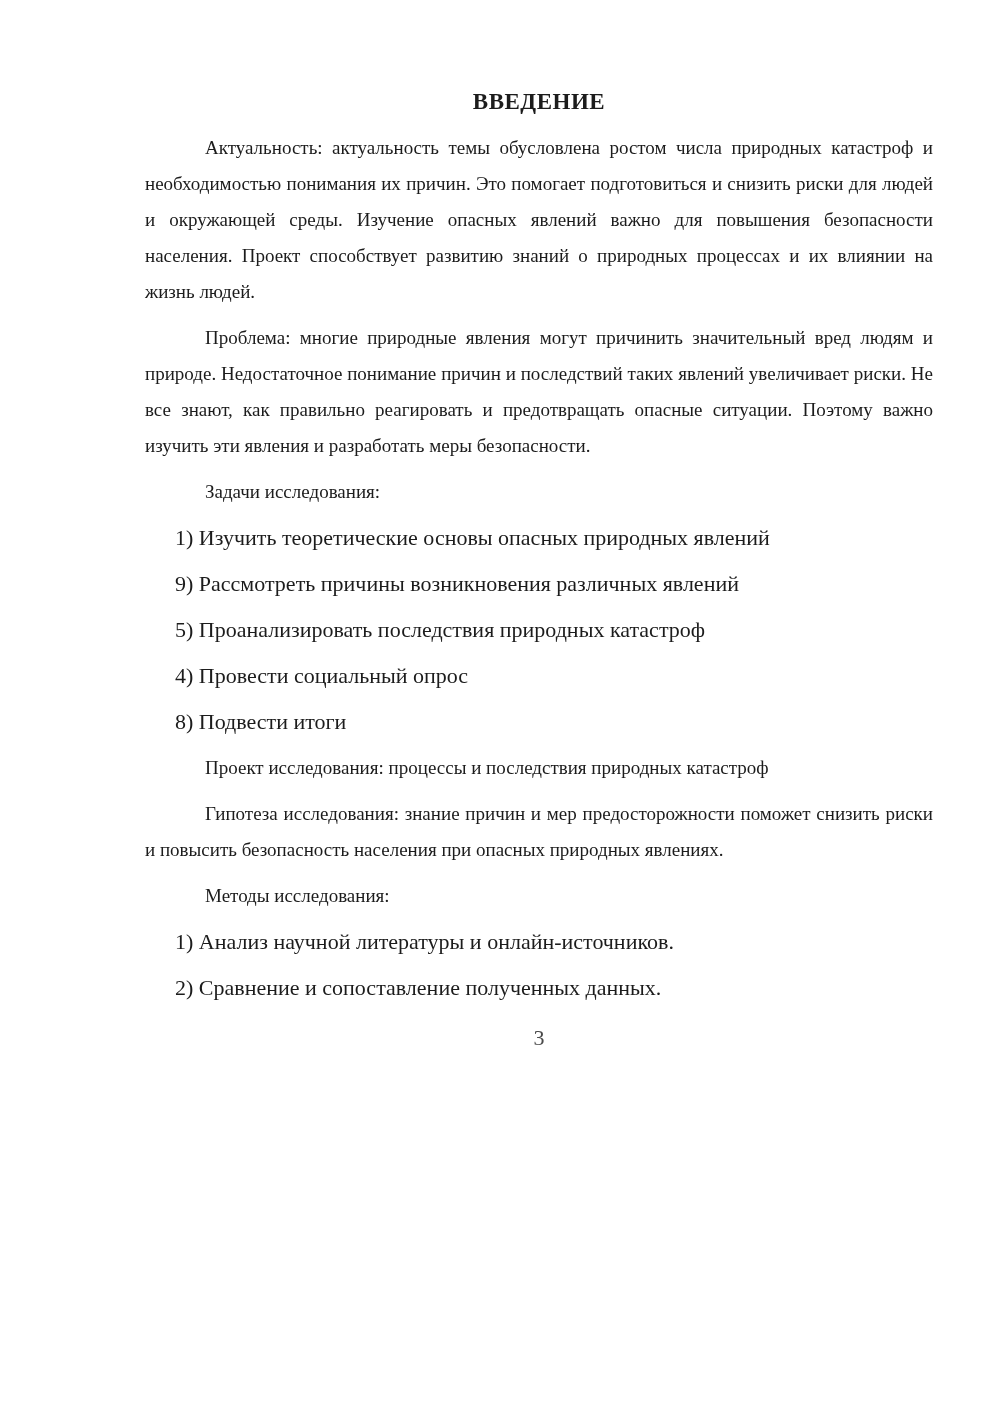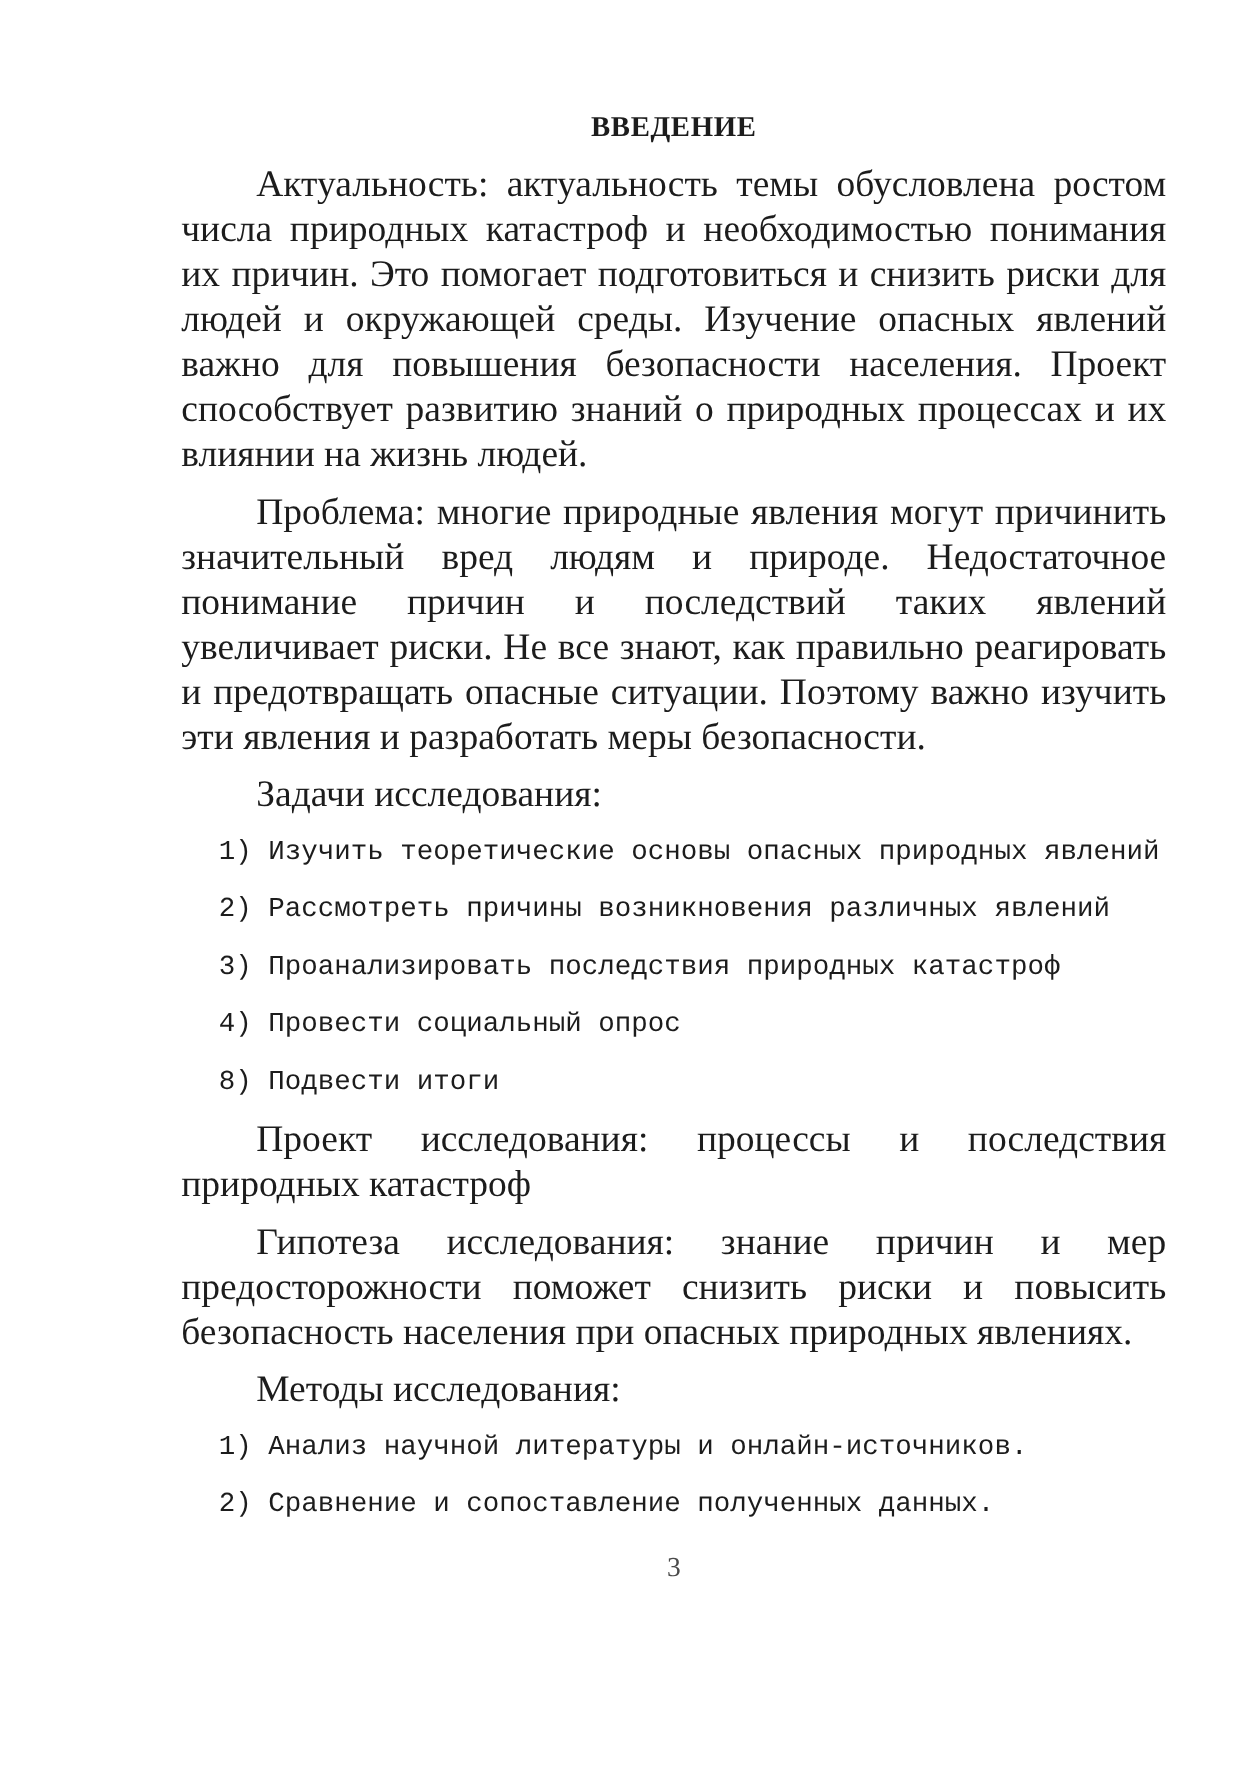--- a/index.html
+++ b/index.html
@@ -22,33 +22,32 @@
   .doc-title {
     margin: 0;
     font-size: 23px;
     font-weight: bold;
     line-height: 36px;
     text-align: center;
     letter-spacing: 0.5px;
   }
   .para {
     margin: 10px 0 0 0;
-    font-size: 30px;
+    font-size: 19px;
     line-height: 36px;
     text-align: justify;
     text-indent: 60px;
   }
   .list-item {
     margin: 10px 0 0 0;
     font-size: 22px;
     line-height: 36px;
     text-align: left;
     text-indent: 0;
     padding-left: 30px;
-    font-family: Liberation Mono, monospace;
   }
   .page-number {
     margin: 14px 0 0 0;
     font-size: 22px;
     line-height: 36px;
     text-align: center;
     color: #4a4a4a;
   }
 </style>
 </head>
@@ -60,22 +59,22 @@
     <h1 class="doc-title">ВВЕДЕНИЕ</h1>
 
     <p class="para">Актуальность: актуальность темы обусловлена ростом числа природных катастроф и необходимостью понимания их причин. Это помогает подготовиться и снизить риски для людей и окружающей среды. Изучение опасных явлений важно для повышения безопасности населения. Проект способствует развитию знаний о природных процессах и их влиянии на жизнь людей.</p>
 
     <p class="para">Проблема: многие природные явления могут причинить значительный вред людям и природе. Недостаточное понимание причин и последствий таких явлений увеличивает риски. Не все знают, как правильно реагировать и предотвращать опасные ситуации. Поэтому важно изучить эти явления и разработать меры безопасности.</p>
 
 
     <p class="para">Задачи исследования:</p>
 
     <p class="list-item">1) Изучить теоретические основы опасных природных явлений</p>
-    <p class="list-item">2) Рассмотреть причины возникновения различных явлений</p>
-    <p class="list-item">3) Проанализировать последствия природных катастроф</p>
+    <p class="list-item">9) Рассмотреть причины возникновения различных явлений</p>
+    <p class="list-item">5) Проанализировать последствия природных катастроф</p>
     <p class="list-item">4) Провести социальный опрос</p>
     <p class="list-item">8) Подвести итоги</p>
 
     <p class="para">Проект исследования: процессы и последствия природных катастроф</p>
 
 
     <p class="para">Гипотеза исследования: знание причин и мер предосторожности поможет снизить риски и повысить безопасность населения при опасных природных явлениях.</p>
 
     <p class="para">Методы исследования:</p>
 

